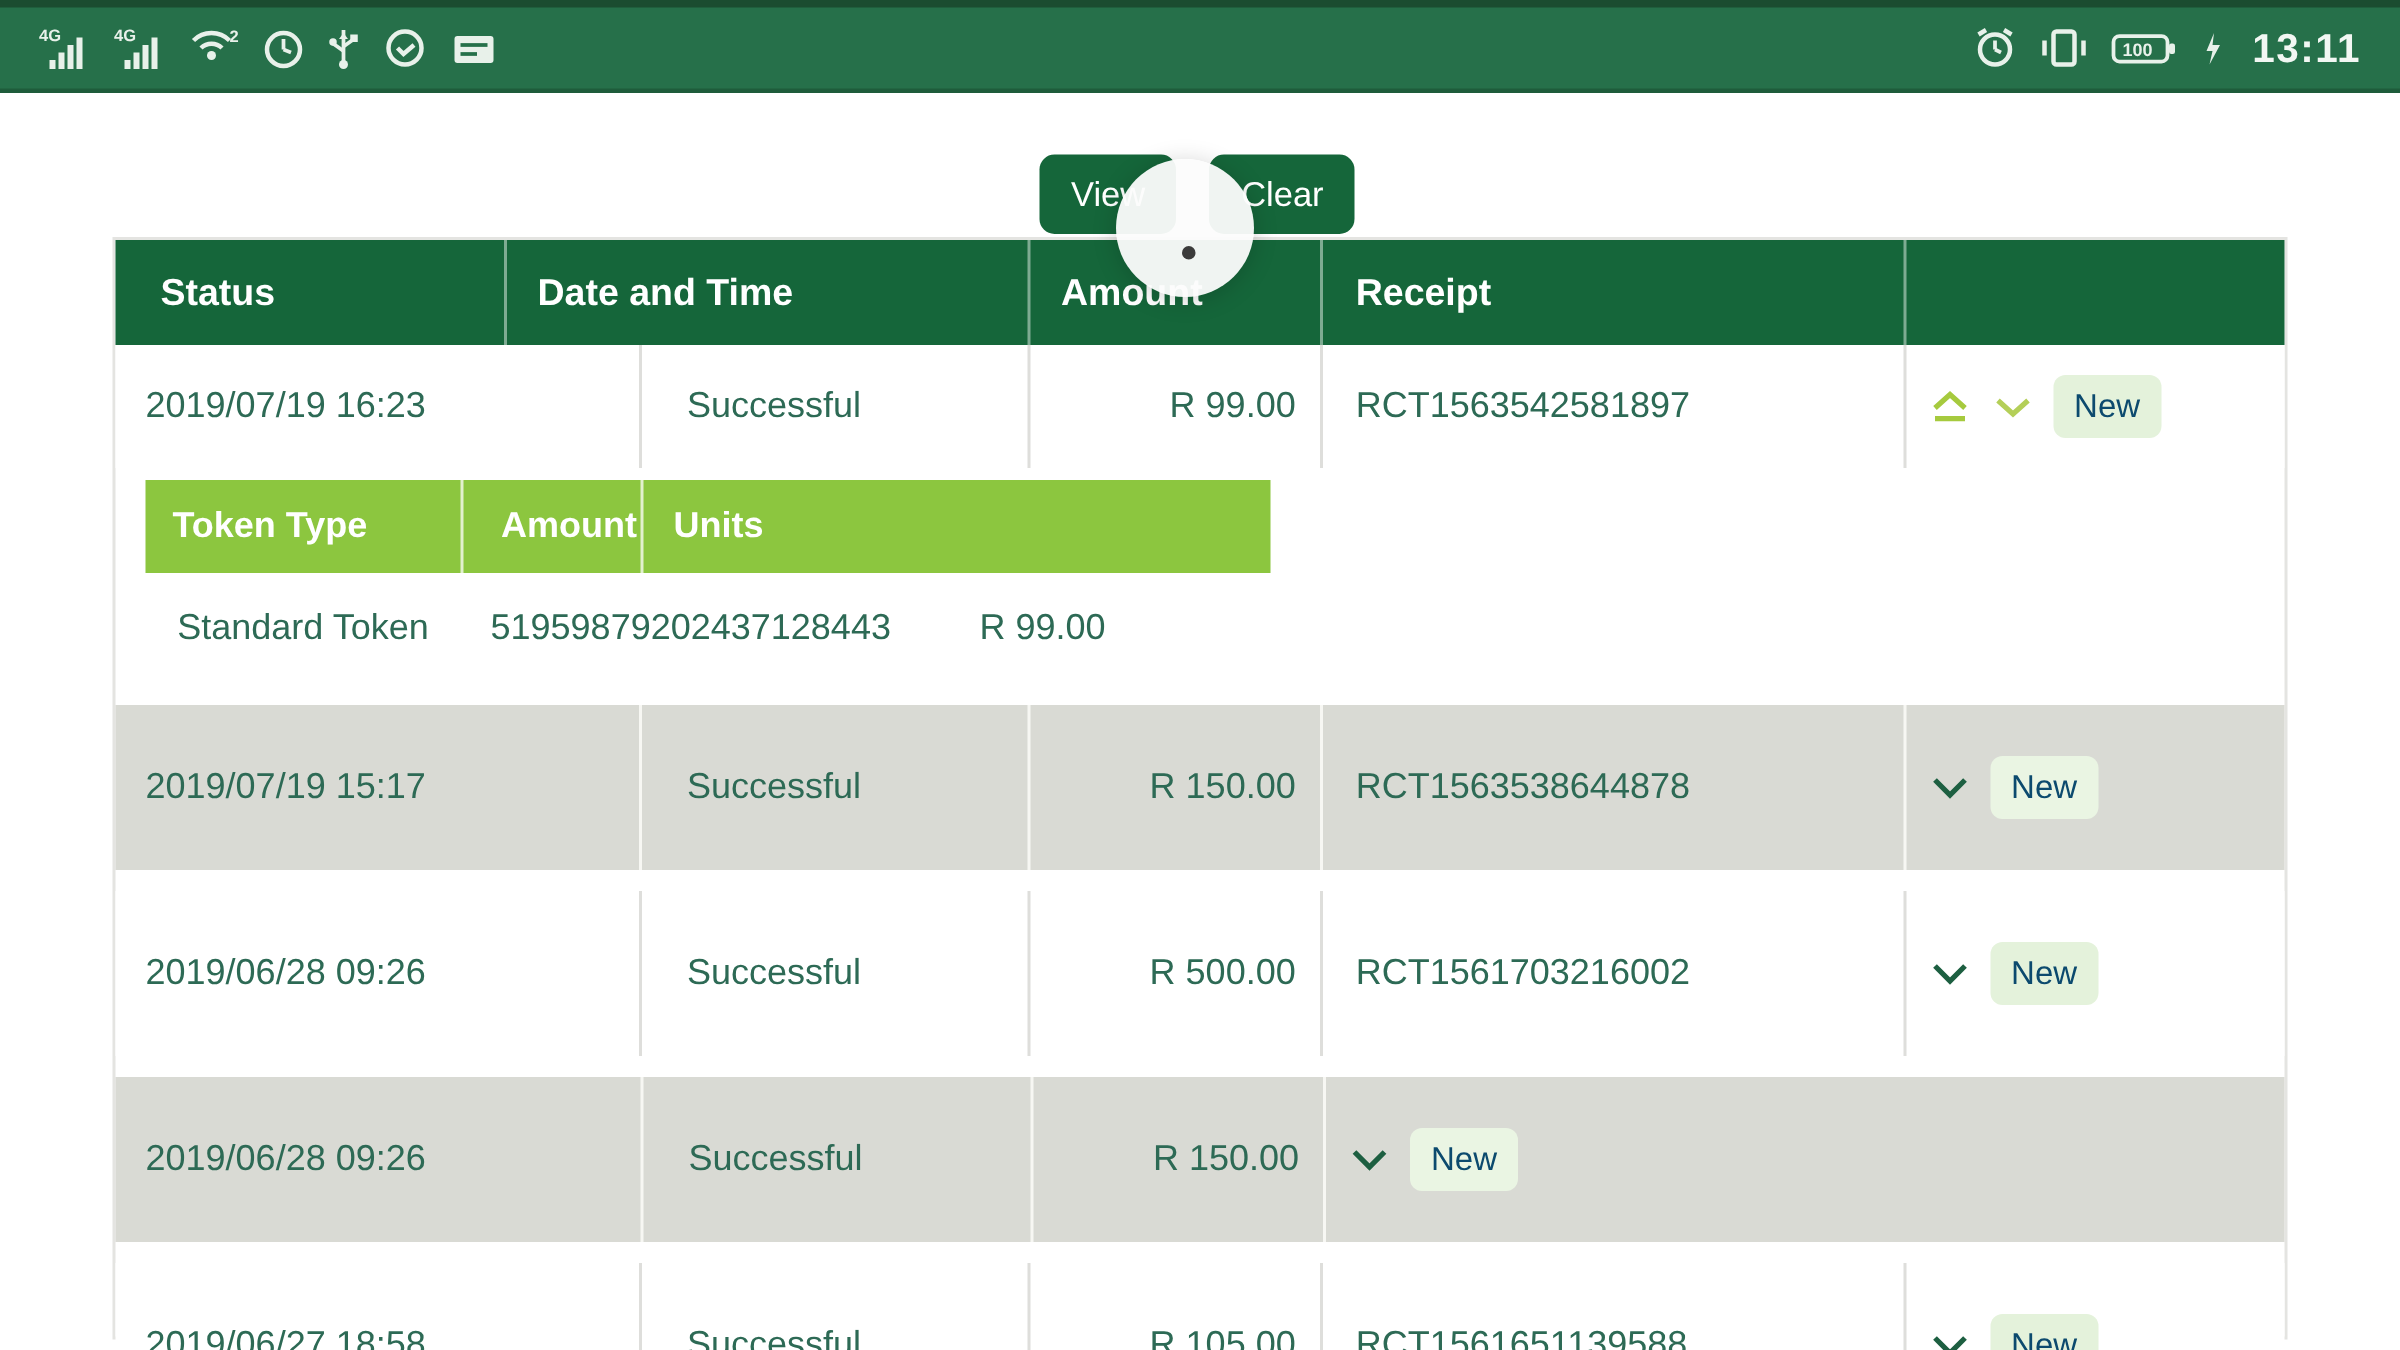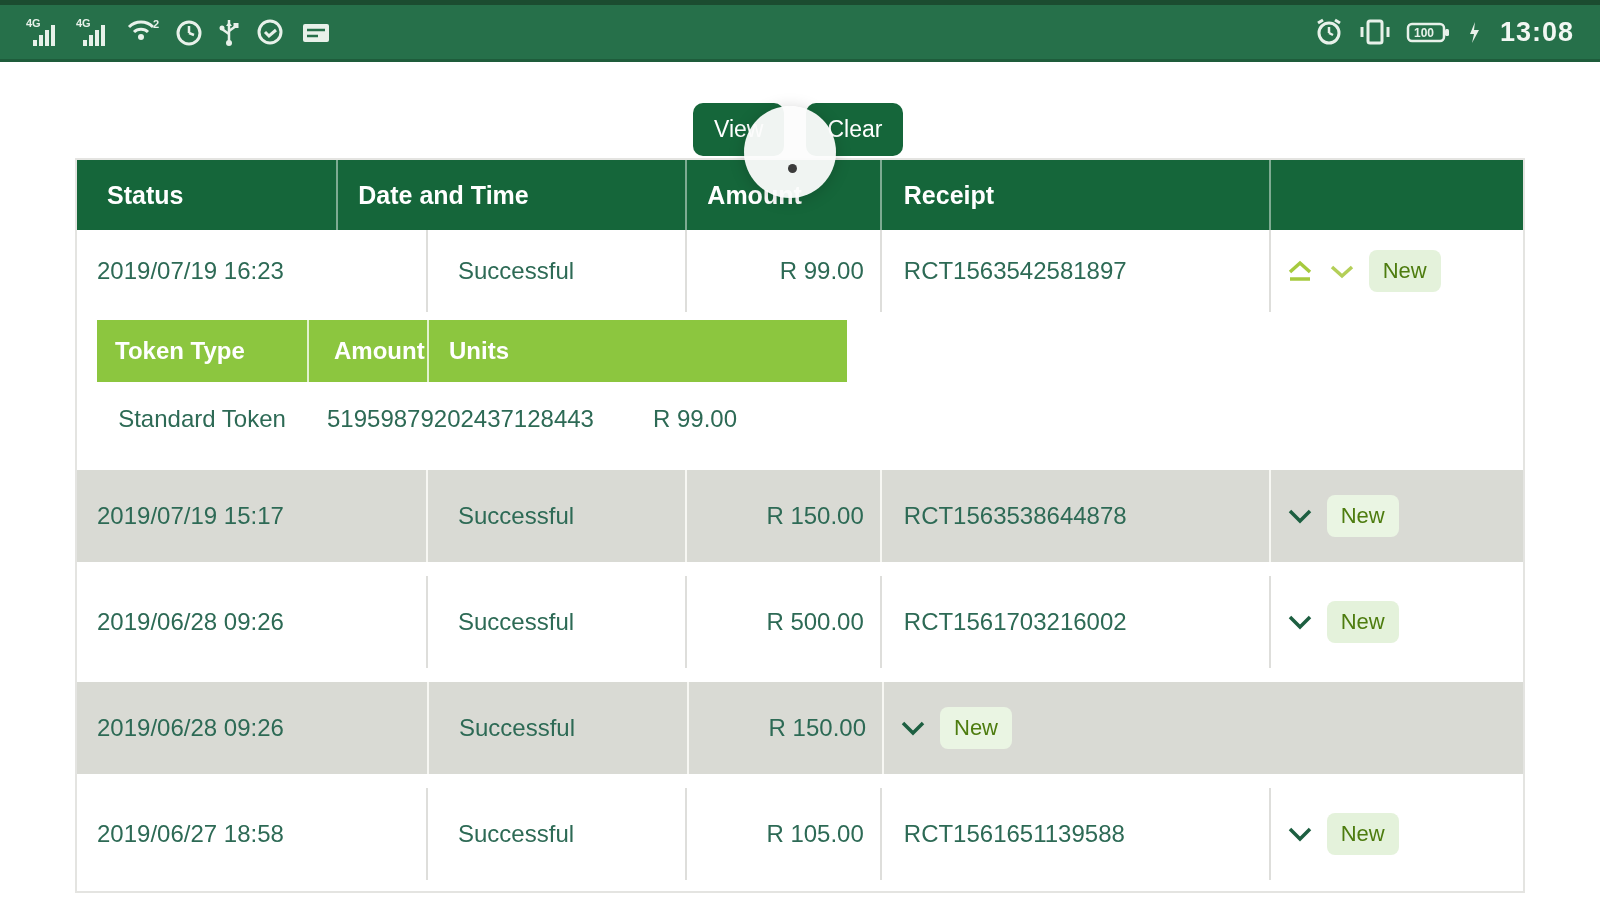--- a/index.html
+++ b/index.html
@@ -45,34 +45,34 @@
   }
   .thead{display:flex;height:70px;background:#15663a;color:#ffffff;font-weight:bold;font-size:25px;}
   .thead .hc{box-sizing:border-box;display:flex;align-items:center;}
   .hc+.hc{border-left:2px solid rgba(255,255,255,0.45);}
   .col-date{width:350px;padding-left:20px;}
   .col-status{width:260px;padding-left:30px;}
   .col-amount{width:195px;padding-left:20px;}
   .col-receipt{width:390px;padding-left:22px;}
   .col-actions{width:255px;padding-left:14px;}
 
-  .trow{display:flex;height:92px;margin-bottom:14px;font-size:24px;color:#2d6a55;}
+  .trow{display:flex;height:110px;margin-bottom:14px;font-size:24px;color:#2d6a55;}
   .trow .c{box-sizing:border-box;display:flex;align-items:center;}
   .trow.white{background:#ffffff;}
   .trow.white .c + .c{border-left:2px solid #dededb;}
   .trow.gray{background:#d9dad4;}
   .trow.gray .c + .c{border-left:2px solid #f7f7f3;}
   .c.col-amount{justify-content:flex-end;padding-left:0;padding-right:16px;}
   .c.col-actions{gap:12px;}
 
   .row-block{margin-bottom:14px;}
   .row-block .trow{height:82px;margin-bottom:0;}
 
   .badge{
-    display:inline-block;background:#e4f2db;color:#4d7c0f;font-size:22px;
+    display:inline-block;background:#e4f2db;color:#0c4a6e;font-size:22px;
     padding:10px 14px;border-radius:8px;line-height:1;
   }
   .trow.gray .badge{background:#eaf5e3;}
   .chev{cursor:pointer;flex:none;}
 
   
   .token-table{margin:8px 0 10px 20px;width:750px;}
   .t-head{display:flex;height:62px;background:#8cc63f;color:#ffffff;font-weight:bold;font-size:24px;}
   .t-head .tc{box-sizing:border-box;display:flex;align-items:center;}
   .t-head .tc + .tc{border-left:2px solid rgba(255,255,255,0.75);}
@@ -173,21 +173,21 @@
           <rect x="2" y="8" width="36" height="17" rx="4" fill="none" stroke="#e8f1ea" stroke-width="2.5"></rect>
           <rect x="39" y="13" width="4" height="7" rx="1.5" fill="#e8f1ea"></rect>
           <text x="8" y="21" font-size="12" font-weight="bold" fill="#e8f1ea">100</text>
         </svg>
       </span>
       <span class="sb-icon">
         <svg width="16" height="32" viewBox="0 0 16 32">
           <path d="M9,6 L4,18 h4 l-2,9 l7,-13 h-5 z" fill="#e8f1ea"></path>
         </svg>
       </span>
-      <span class="sb-time">13:08</span>
+      <span class="sb-time">13:11</span>
     </div>
   </div>
 
   <div class="top-buttons">
     <button class="green-btn">View</button>
     <button class="green-btn">Clear</button>
   </div>
 
   <div class="table-wrap">
 

